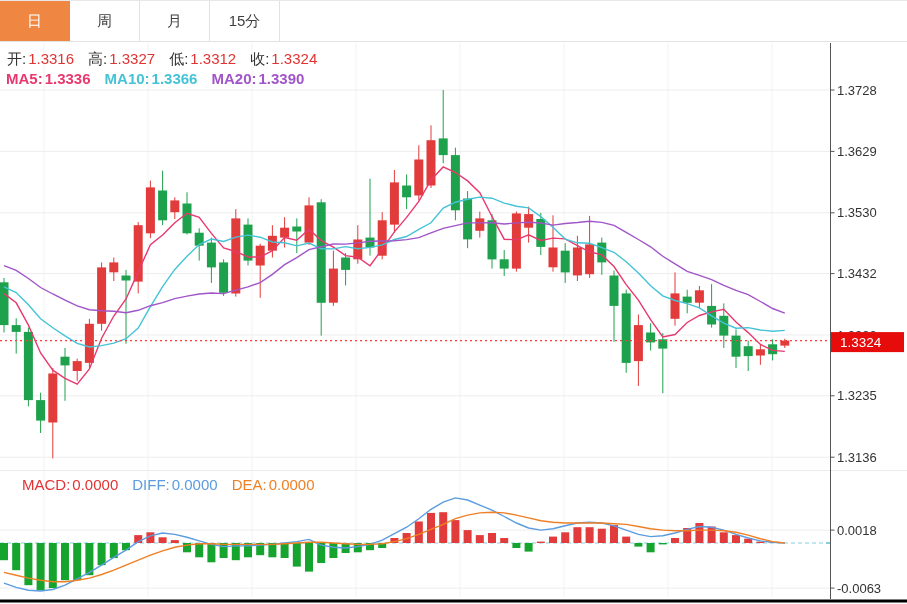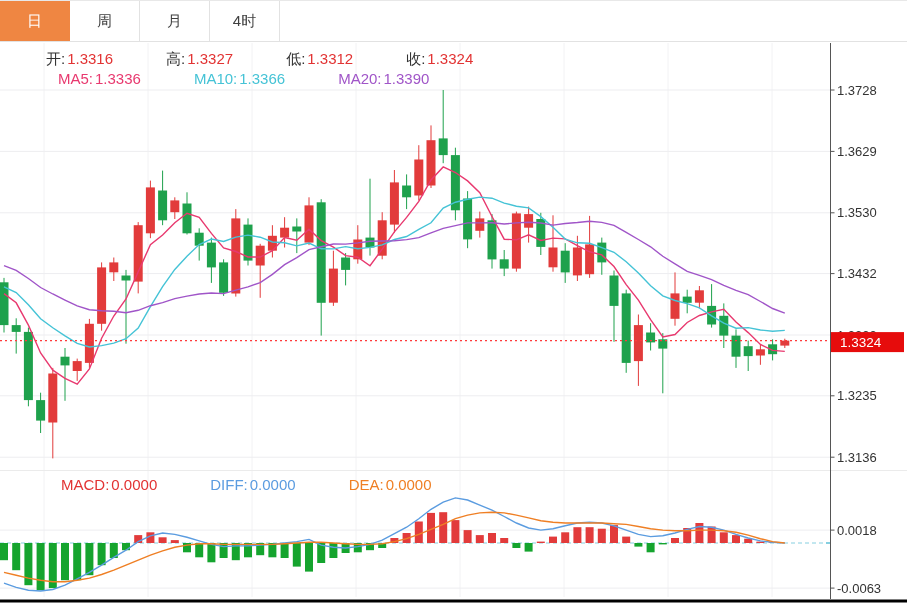--- a/index.html
+++ b/index.html
@@ -5,36 +5,36 @@
   html,body{margin:0;padding:0;background:#fff;}
   body{font-family:"Liberation Sans","DejaVu Sans",sans-serif;}
   .app{position:relative;width:907px;height:604px;background:#fff;overflow:hidden;}
   .tabbar{position:absolute;top:0;left:0;width:907px;height:42px;display:flex;
           border-top:1px solid #e8e8e8;border-bottom:1px solid #e2e2e2;box-sizing:border-box;background:#fff;z-index:3;}
   .tab{width:70px;height:100%;display:flex;align-items:center;justify-content:center;
        font-size:15px;color:#404040;border-right:1px solid #e2e2e2;box-sizing:border-box;cursor:pointer;background:#fff;}
   .tab.active{background:#ef8642;color:#fff;border-right:1px solid #ef8642;}
   svg.chart{position:absolute;top:0;left:0;z-index:1;}
   .legend{position:absolute;font-size:15px;white-space:nowrap;z-index:2;letter-spacing:0;}
-  .legend .seg{margin-right:14px;margin-left:39px;}
+  .legend .seg{margin-right:14px;}
   .legend .lbl{color:#333;}
   .legend .val{margin-left:2px;}
   .ohlc-legend{top:50px;left:7px;}
-  .ma-legend{top:70px;left:19px;}
+  .ma-legend{top:70px;left:6px;font-weight:bold;}
   .macd-legend{top:476px;left:22px;}
 </style>
 </head>
 <body>
 
 <div class="app">
   <div class="tabbar">
       <div class="tab active">日</div>
       <div class="tab">周</div>
       <div class="tab">月</div>
-      <div class="tab">4时</div>
+      <div class="tab">15分</div>
     </div>
   <svg width="907" height="604" class="chart">
       <g>
         <line x1="44" y1="43" x2="44" y2="597" stroke="#f2f2f4" stroke-width="1"></line>
         <line x1="148" y1="43" x2="148" y2="597" stroke="#f2f2f4" stroke-width="1"></line>
         <line x1="252" y1="43" x2="252" y2="597" stroke="#f2f2f4" stroke-width="1"></line>
         <line x1="356" y1="43" x2="356" y2="597" stroke="#f2f2f4" stroke-width="1"></line>
         <line x1="460" y1="43" x2="460" y2="597" stroke="#f2f2f4" stroke-width="1"></line>
         <line x1="564" y1="43" x2="564" y2="597" stroke="#f2f2f4" stroke-width="1"></line>
         <line x1="668" y1="43" x2="668" y2="597" stroke="#f2f2f4" stroke-width="1"></line>

